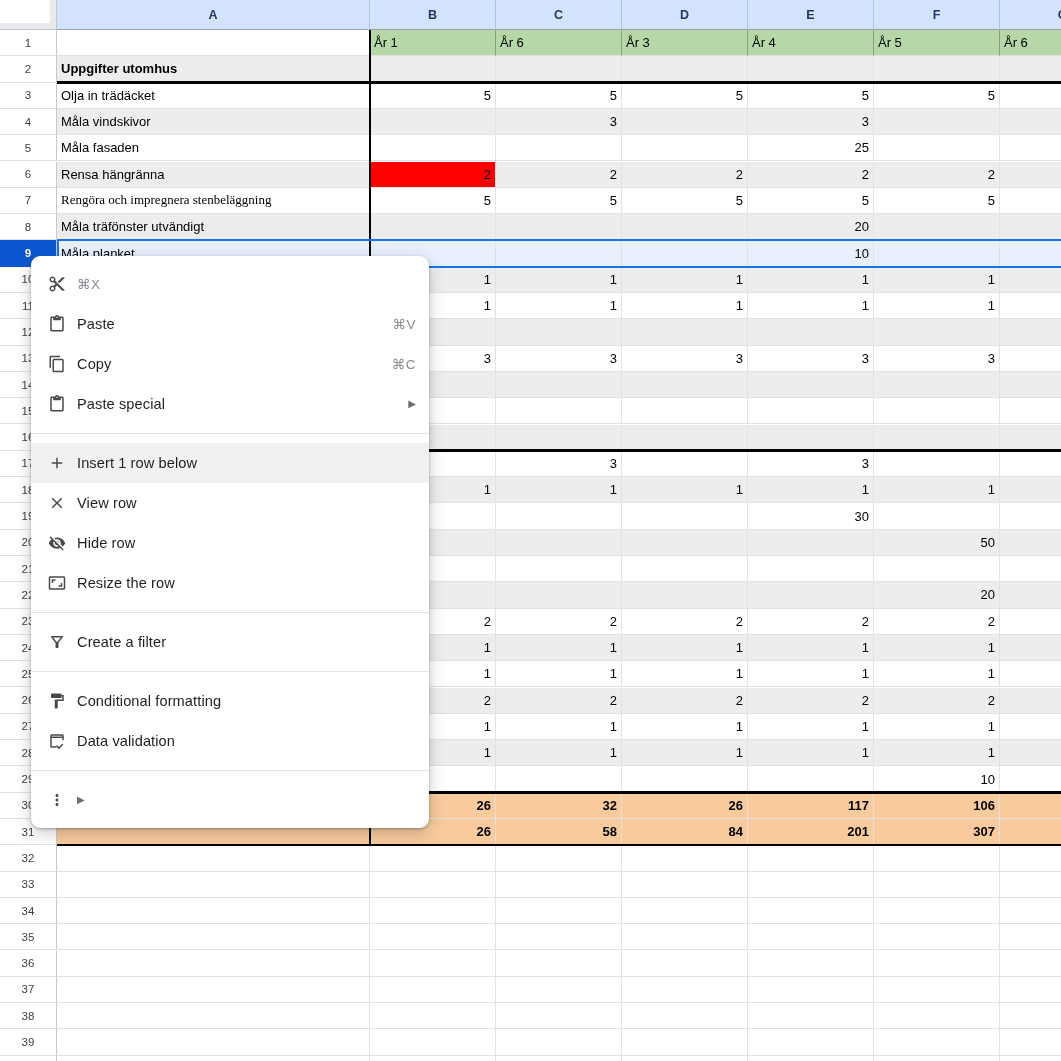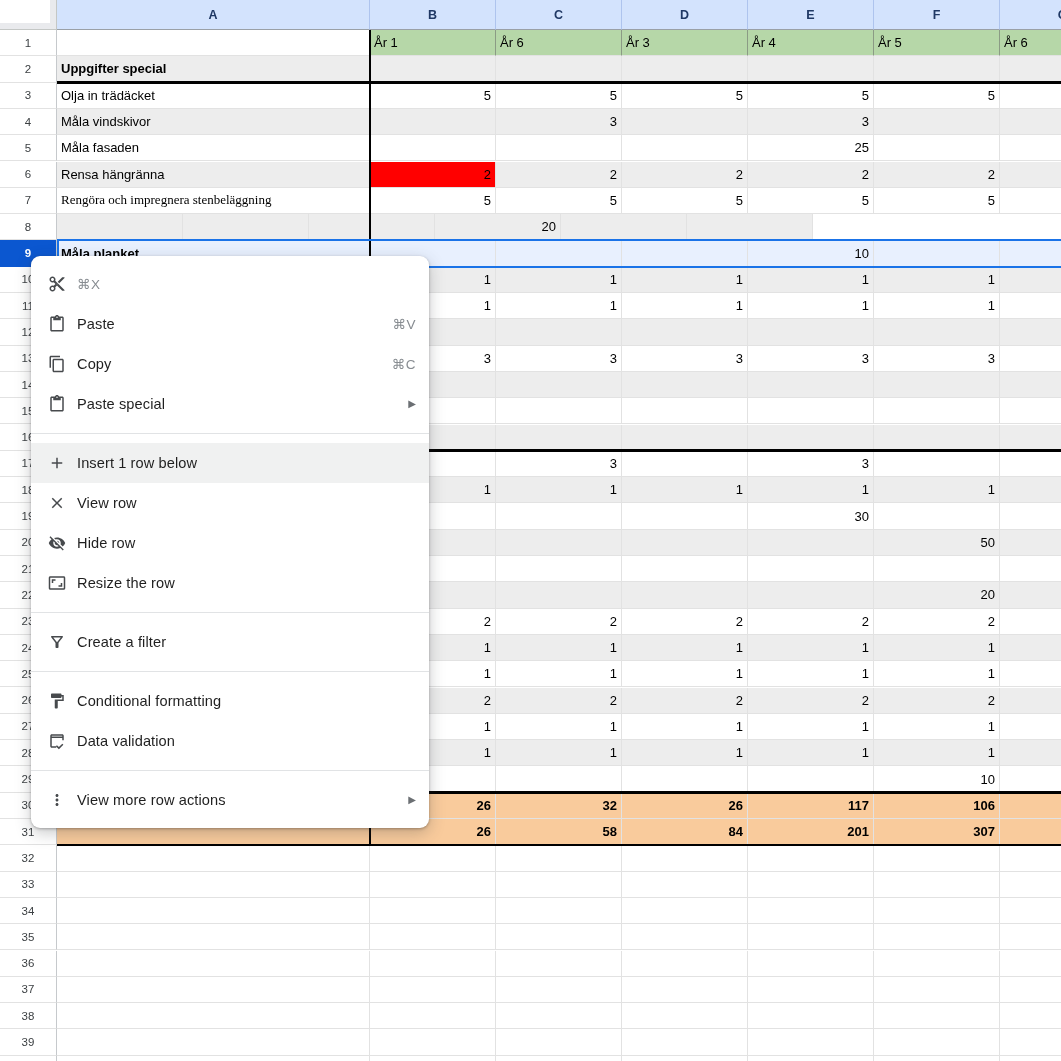--- a/index.html
+++ b/index.html
@@ -65,21 +65,21 @@
         <div class="cell" style="width: 313px;"></div>
         <div class="cell b-year" style="width: 126px;">År 1</div>
         <div class="cell b-year" style="width: 126px;">År 6</div>
         <div class="cell b-year" style="width: 126px;">År 3</div>
         <div class="cell b-year" style="width: 126px;">År 4</div>
         <div class="cell b-year" style="width: 126px;">År 5</div>
         <div class="cell b-year" style="width: 126px;">År 6</div>
       </div>
       <div class="row" style="top: 56.3px; height: 26.3px;">
         <div class="rowhead">2</div>
-        <div class="cell b-gray bold" style="width: 313px;">Uppgifter special</div>
+        <div class="cell b-gray bold" style="width: 313px;">Uppgifter utomhus</div>
         <div class="cell b-gray bold num" style="width: 126px;"></div>
         <div class="cell b-gray bold num" style="width: 126px;"></div>
         <div class="cell b-gray bold num" style="width: 126px;"></div>
         <div class="cell b-gray bold num" style="width: 126px;"></div>
         <div class="cell b-gray bold num" style="width: 126px;"></div>
         <div class="cell b-gray bold num" style="width: 126px;"></div>
       </div>
       <div class="row" style="top: 82.6px; height: 26.3px;">
         <div class="rowhead">3</div>
         <div class="cell" style="width: 313px;">Olja in trädäcket</div>
@@ -125,30 +125,31 @@
         <div class="cell" style="width: 313px; font-family: Liberation Serif, serif;">Rengöra och impregnera stenbeläggning</div>
         <div class="cell num" style="width: 126px;">5</div>
         <div class="cell num" style="width: 126px;">5</div>
         <div class="cell num" style="width: 126px;">5</div>
         <div class="cell num" style="width: 126px;">5</div>
         <div class="cell num" style="width: 126px;">5</div>
         <div class="cell num" style="width: 126px;"></div>
       </div>
       <div class="row" style="top: 214.1px; height: 26.3px;">
         <div class="rowhead">8</div>
+        <div class="cell b-gray" style="width: 313px;">Måla träfönster utvändigt</div>
         <div class="cell b-gray num" style="width: 126px;"></div>
         <div class="cell b-gray num" style="width: 126px;"></div>
         <div class="cell b-gray num" style="width: 126px;"></div>
         <div class="cell b-gray num" style="width: 126px;">20</div>
         <div class="cell b-gray num" style="width: 126px;"></div>
         <div class="cell b-gray num" style="width: 126px;"></div>
       </div>
       <div class="row" style="top: 240.4px; height: 26.3px;">
         <div class="rowhead sel">9</div>
-        <div class="cell b-sel" style="width: 313px; font-weight: bold;">Måla planket</div>
+        <div class="cell b-sel" style="width: 313px;">Måla planket</div>
         <div class="cell b-sel num" style="width: 126px;"></div>
         <div class="cell b-sel num" style="width: 126px;"></div>
         <div class="cell b-sel num" style="width: 126px;"></div>
         <div class="cell b-sel num" style="width: 126px;">10</div>
         <div class="cell b-sel num" style="width: 126px;"></div>
         <div class="cell b-sel num" style="width: 126px;"></div>
       </div>
       <div class="row" style="top: 266.7px; height: 26.3px;">
         <div class="rowhead">10</div>
         <div class="cell b-gray" style="width: 313px;"></div>
@@ -564,17 +565,16 @@
         </span>
         <span class="lbl">Data validation</span>
       </div>
       <div class="msep"></div>
       <div class="mi">
         <span class="ic">
           <svg viewBox="0 0 24 24">
             <path d="M12 8c1.1 0 2-.9 2-2s-.9-2-2-2-2 .9-2 2 .9 2 2 2zm0 2c-1.1 0-2 .9-2 2s.9 2 2 2 2-.9 2-2-.9-2-2-2zm0 6c-1.1 0-2 .9-2 2s.9 2 2 2 2-.9 2-2-.9-2-2-2z"></path>
           </svg>
         </span>
-        <span class="lbl">View more row actions</span>
         <span class="arrow">▶</span>
       </div>
     </div>
 </div>
 
 </body></html>

